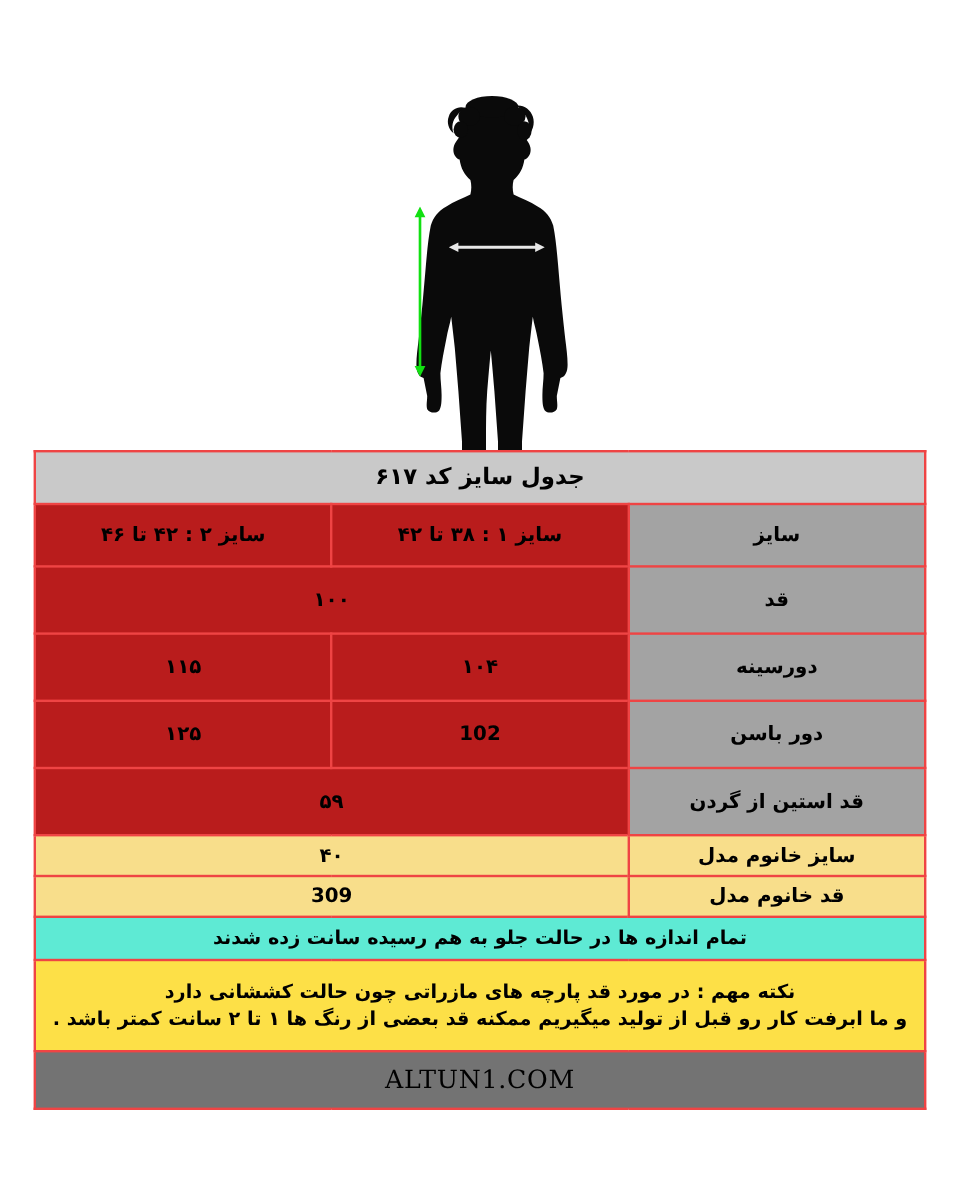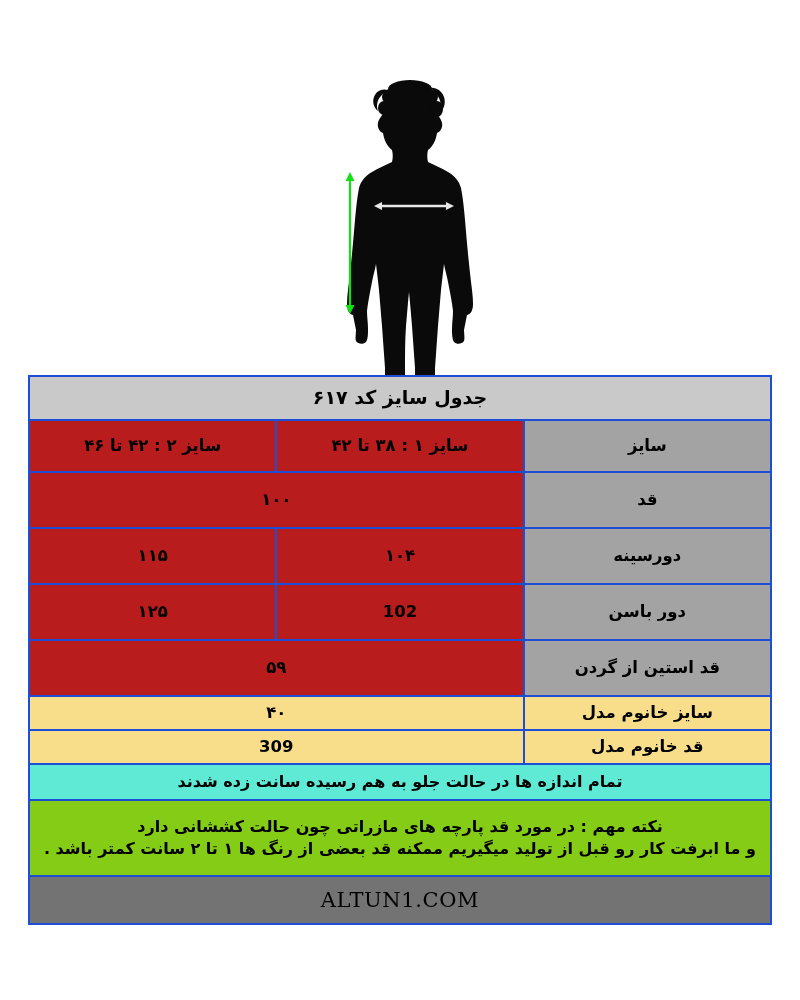--- a/index.html
+++ b/index.html
@@ -62,21 +62,21 @@
     top: 375px;
     width: 744px;
   }
   table.size-table {
     border-collapse: collapse;
     width: 744px;
     table-layout: fixed;
     direction: rtl;
   }
   table.size-table td {
-    border: 2px solid #1d4ed8;
+    border: 2px solid #ef4444;
     text-align: center;
     vertical-align: middle;
     font-size: 16.5px;
     font-weight: bold;
     padding: 0 6px;
     line-height: 1.35;
   }
 
   .title-cell {
     background: #c9c9c9;
@@ -100,21 +100,21 @@
   .r-head { height: 52px; }
   .r-std  { height: 56px; }
   .r-strong { height: 34px; }
 
   .note-cell {
     background: #5eead4;
     font-size: 16px !important;
     height: 34px;
   }
   .note-cell-multi {
-    background: #84cc16;
+    background: #fde047;
     font-size: 16px !important;
     height: 74px;
     line-height: 1.85;
   }
   .footer-cell {
     background: #737373;
     height: 46px;
     font-family: "DejaVu Serif", "Liberation Serif", serif;
     font-weight: normal !important;
     font-size: 21px !important;

